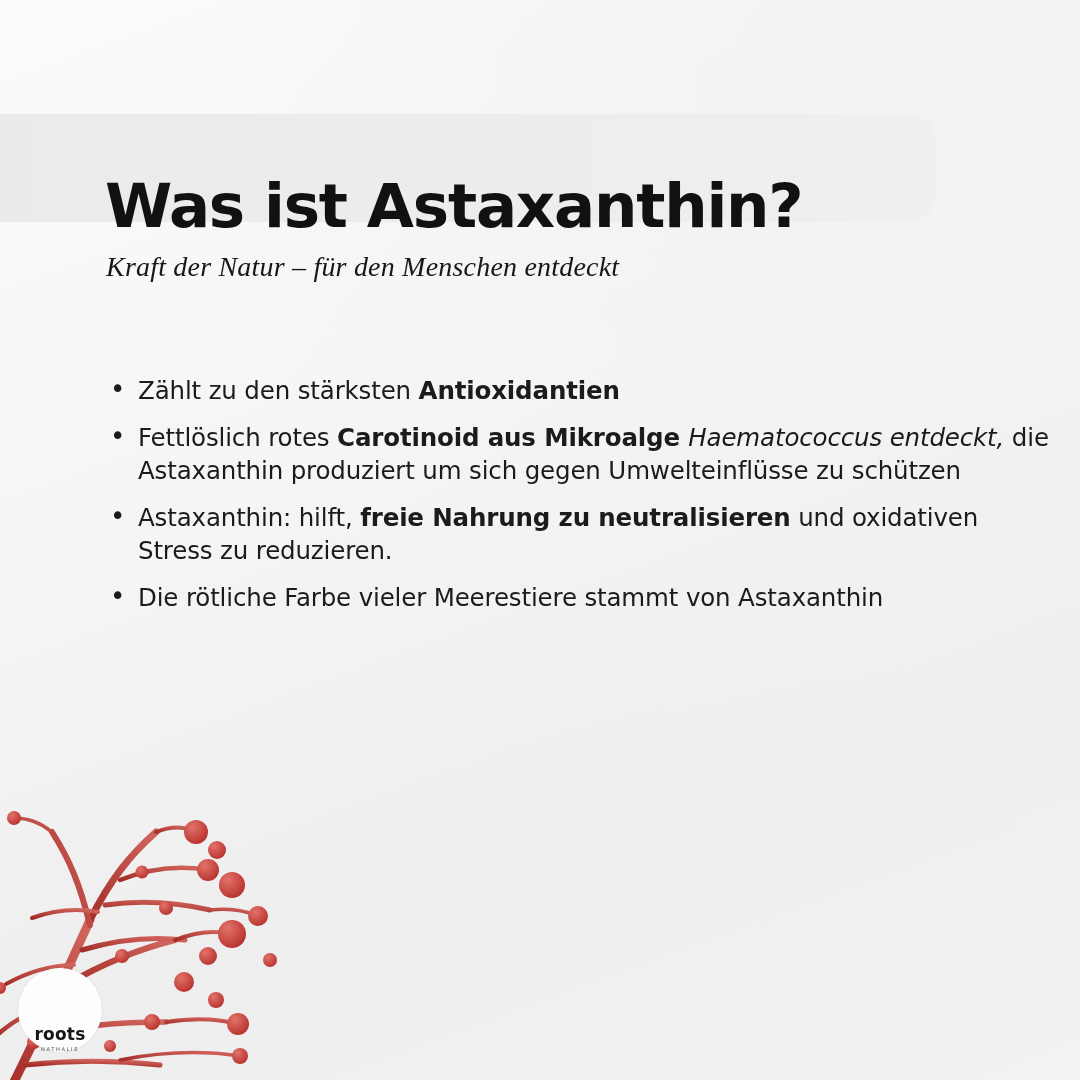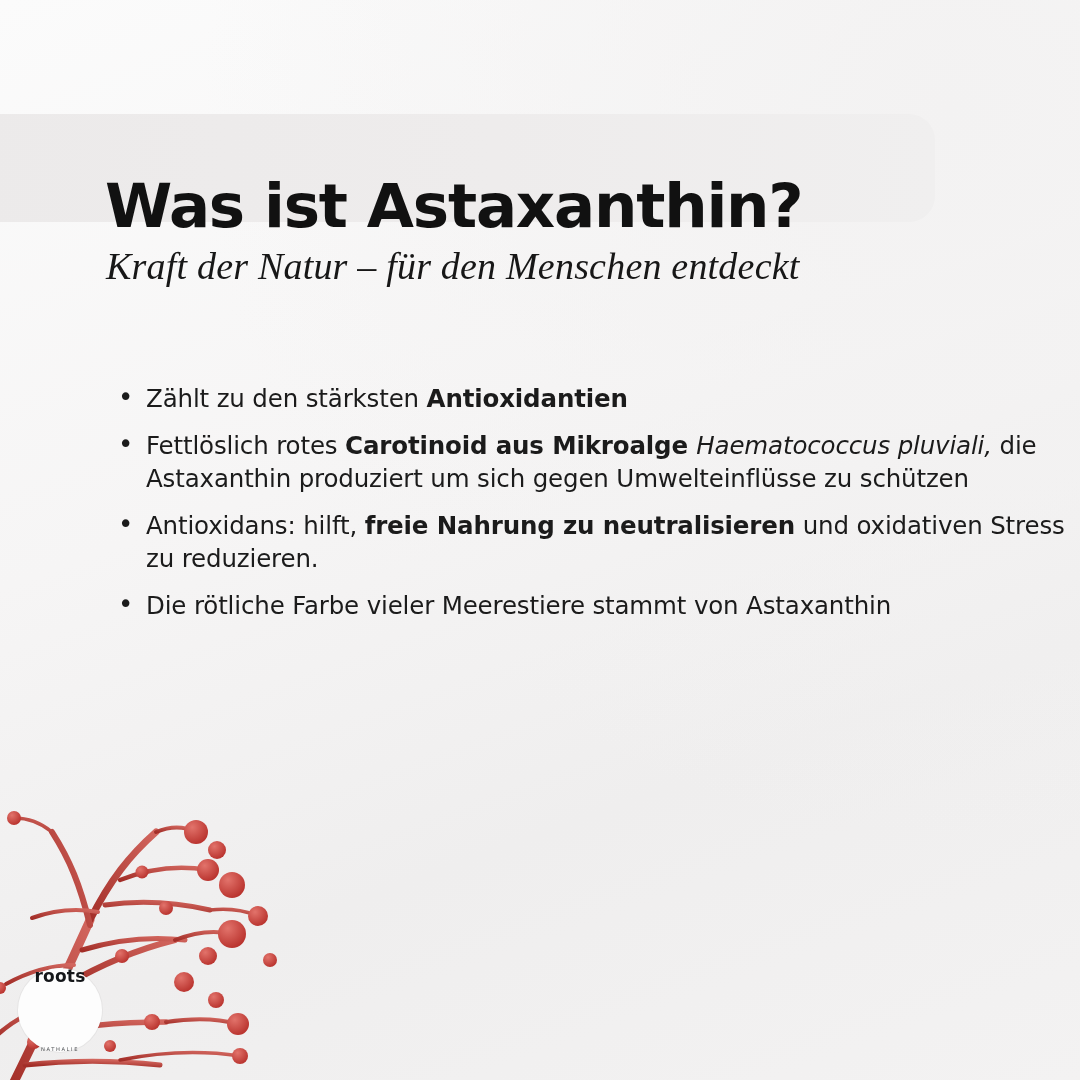--- a/index.html
+++ b/index.html
@@ -44,36 +44,36 @@
     letter-spacing: -1.2px;
     color: #111111;
     font-family: "DejaVu Sans", sans-serif;
     line-height: 1.1;
   }
 
   
   .subtitle {
     position: absolute;
     left: 106px;
-    top: 244px;
+    top: 251px;
     width: 930px;
     font-family: "Liberation Serif", serif;
     font-style: italic;
-    font-size: 38px;
+    font-size: 28px;
     color: #171717;
     letter-spacing: 0.2px;
   }
 
   
   .bullets {
     position: absolute;
     left: 92px;
     top: 366px;
     width: 960px;
-    margin: 16px;
+    margin: 8px;
     padding: 0;
     list-style: none;
   }
   .bullet {
     position: relative;
     padding-left: 38px;
     margin-bottom: 13px;
     font-size: 24.5px;
     line-height: 1.37;
     color: #1b1b1b;
@@ -107,21 +107,21 @@
     left: 18px;
     bottom: 28px;
     width: 84px;
     height: 84px;
     border-radius: 50%;
     background: #fdfdfd;
     box-shadow: 0 0 0 1px rgba(0,0,0,0.04);
     display: flex;
     flex-direction: column;
     align-items: center;
-    justify-content: space-between;
+    justify-content: flex-end;
   }
   .logo-word {
     font-family: "DejaVu Sans", sans-serif;
     font-size: 17px;
     font-weight: 600;
     color: #15171a;
     letter-spacing: 0.2px;
     line-height: 1;
   }
   .logo-sub {
@@ -137,22 +137,22 @@
 
 <div class="canvas">
 
   <div class="title-banner"></div>
   <h1 class="title-text">Was ist Astaxanthin?</h1>
 
   <div class="subtitle">Kraft der Natur – für den Menschen entdeckt</div>
 
   <ul class="bullets">
       <li class="bullet"><span>Zählt zu den stärksten </span><b>Antioxidantien</b></li>
-      <li class="bullet"><span>Fettlöslich rotes </span><b>Carotinoid aus Mikroalge </b><i>Haematococcus pluviali,</i><span> die Astaxanthin produziert um sich gegen Umwelteinflüsse zu schützen</span></li>
-      <li class="bullet"><span>Antioxidans: hilft, </span><b>freie Nahrung zu neutralisieren</b><span> und oxidativen Stress zu reduzieren.</span></li>
+      <li class="bullet"><span>Fettlöslich rotes </span><b>Carotinoid aus Mikroalge </b><i>Haematococcus entdeckt,</i><span> die Astaxanthin produziert um sich gegen Umwelteinflüsse zu schützen</span></li>
+      <li class="bullet"><span>Astaxanthin: hilft, </span><b>freie Nahrung zu neutralisieren</b><span> und oxidativen Stress zu reduzieren.</span></li>
       <li class="bullet"><span> Die rötliche Farbe vieler Meerestiere stammt von Astaxanthin</span></li>
     </ul>
 
   <svg class="seaweed" viewBox="0 0 420 330" xmlns="http://www.w3.org/2000/svg">
     <defs>
       <linearGradient id="stemGrad" x1="0" y1="1" x2="1" y2="0">
         <stop offset="0%" stop-color="#a32e28"></stop>
         <stop offset="100%" stop-color="#d2665e"></stop>
       </linearGradient>
       <radialGradient id="berryGrad" cx="35%" cy="30%" r="75%">

